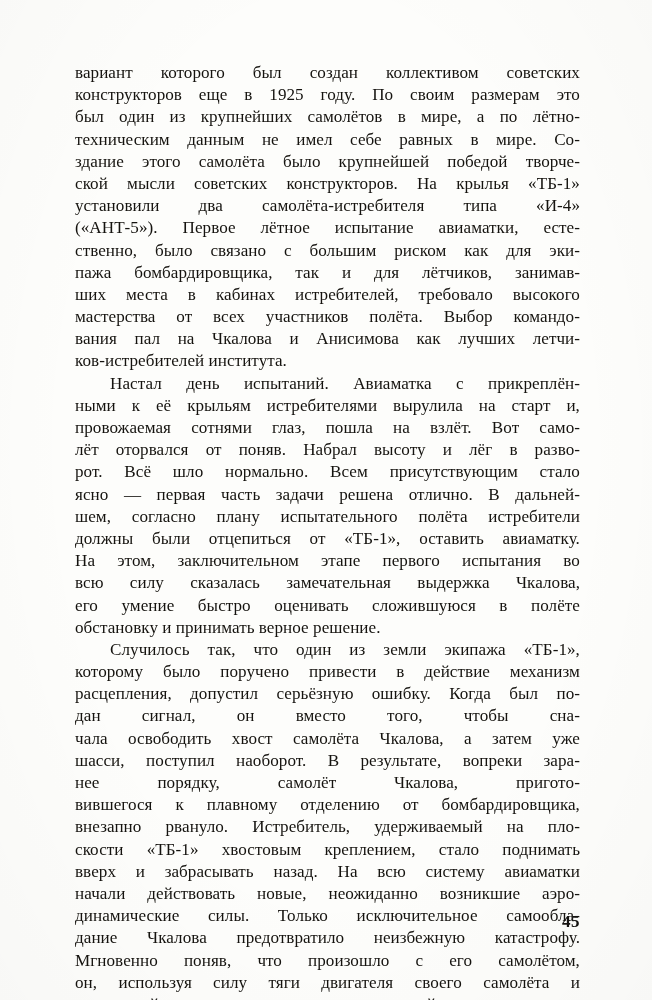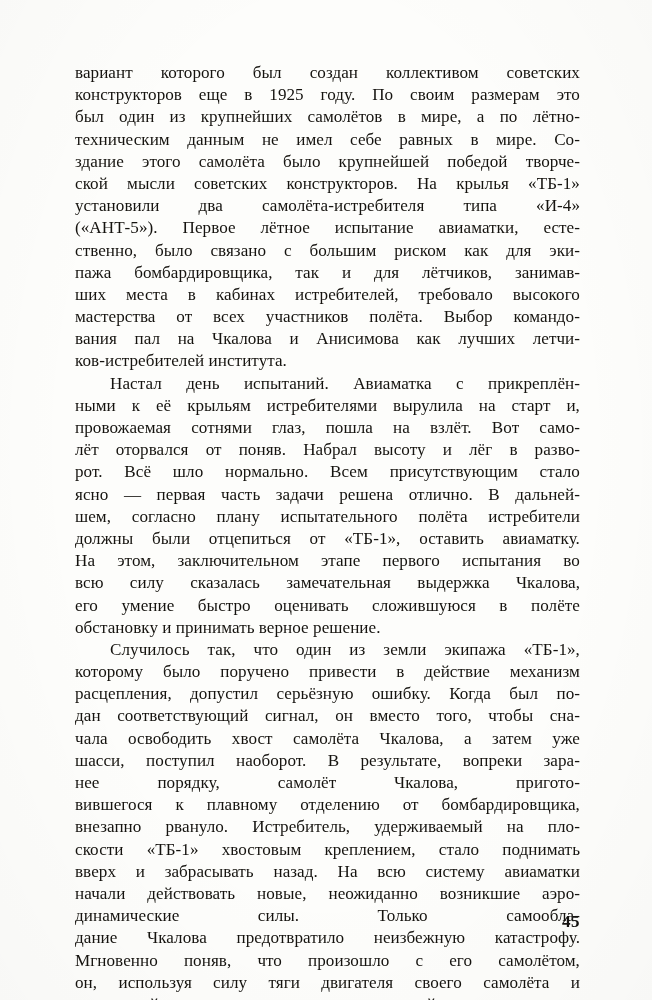--- a/index.html
+++ b/index.html
@@ -108,30 +108,30 @@
         <div class="ln"><span>должны</span><span>были</span><span>отцепиться</span><span>от</span><span>«ТБ-1»,</span><span>оставить</span><span>авиаматку.</span></div>
         <div class="ln"><span>На</span><span>этом,</span><span>заключительном</span><span>этапе</span><span>первого</span><span>испытания</span><span>во</span></div>
         <div class="ln"><span>всю</span><span>силу</span><span>сказалась</span><span>замечательная</span><span>выдержка</span><span>Чкалова,</span></div>
         <div class="ln"><span>его</span><span>умение</span><span>быстро</span><span>оценивать</span><span>сложившуюся</span><span>в</span><span>полёте</span></div>
         <div class="ln last"><span>обстановку и принимать верное решение.</span></div>
       </div>
       <div class="para">
         <div class="ln indent"><span>Случилось</span><span>так,</span><span>что</span><span>один</span><span>из</span><span>земли</span><span>экипажа</span><span>«ТБ-1»,</span></div>
         <div class="ln"><span>которому</span><span>было</span><span>поручено</span><span>привести</span><span>в</span><span>действие</span><span>механизм</span></div>
         <div class="ln"><span>расцепления,</span><span>допустил</span><span>серьёзную</span><span>ошибку.</span><span>Когда</span><span>был</span><span>по-</span></div>
-        <div class="ln"><span>дан</span><span>соответствующий</span><span>сигнал,</span><span>он</span><span>вместо</span><span>того,</span><span>чтобы</span><span>сна-</span></div>
+        <div class="ln"><span>дан</span><span>сигнал,</span><span>он</span><span>вместо</span><span>того,</span><span>чтобы</span><span>сна-</span></div>
         <div class="ln"><span>чала</span><span>освободить</span><span>хвост</span><span>самолёта</span><span>Чкалова,</span><span>а</span><span>затем</span><span>уже</span></div>
         <div class="ln"><span>шасси,</span><span>поступил</span><span>наоборот.</span><span>В</span><span>результате,</span><span>вопреки</span><span>зара-</span></div>
         <div class="ln"><span>нее</span><span>порядку,</span><span>самолёт</span><span>Чкалова,</span><span>приготo-</span></div>
         <div class="ln"><span>вившегося</span><span>к</span><span>плавному</span><span>отделению</span><span>от</span><span>бомбардировщика,</span></div>
         <div class="ln"><span>внезапно</span><span>рвануло.</span><span>Истребитель,</span><span>удерживаемый</span><span>на</span><span>пло-</span></div>
         <div class="ln"><span>скости</span><span>«ТБ-1»</span><span>хвостовым</span><span>креплением,</span><span>стало</span><span>поднимать</span></div>
         <div class="ln"><span>вверх</span><span>и</span><span>забрасывать</span><span>назад.</span><span>На</span><span>всю</span><span>систему</span><span>авиаматки</span></div>
         <div class="ln"><span>начали</span><span>действовать</span><span>новые,</span><span>неожиданно</span><span>возникшие</span><span>аэро-</span></div>
-        <div class="ln"><span>динамические</span><span>силы.</span><span>Только</span><span>самообла-</span></div>
+        <div class="ln"><span>динамические</span><span>силы.</span><span>Только</span><span>исключительное</span><span>самообла-</span></div>
         <div class="ln"><span>дание</span><span>Чкалова</span><span>предотвратило</span><span>неизбежную</span><span>катастрофу.</span></div>
         <div class="ln"><span>Мгновенно</span><span>поняв,</span><span>что</span><span>произошло</span><span>с</span><span>его</span><span>самолётом,</span></div>
         <div class="ln"><span>он,</span><span>используя</span><span>силу</span><span>тяги</span><span>двигателя</span><span>своего</span><span>самолёта</span><span>и</span></div>
         <div class="ln"><span>резко</span><span>действуя</span><span>рулями,</span><span>сорвал</span><span>хвостовой</span><span>крюк</span><span>с</span><span>замка</span></div>
       </div>
     </div>
 
   <div id="folio">45</div>
 
 </div>

